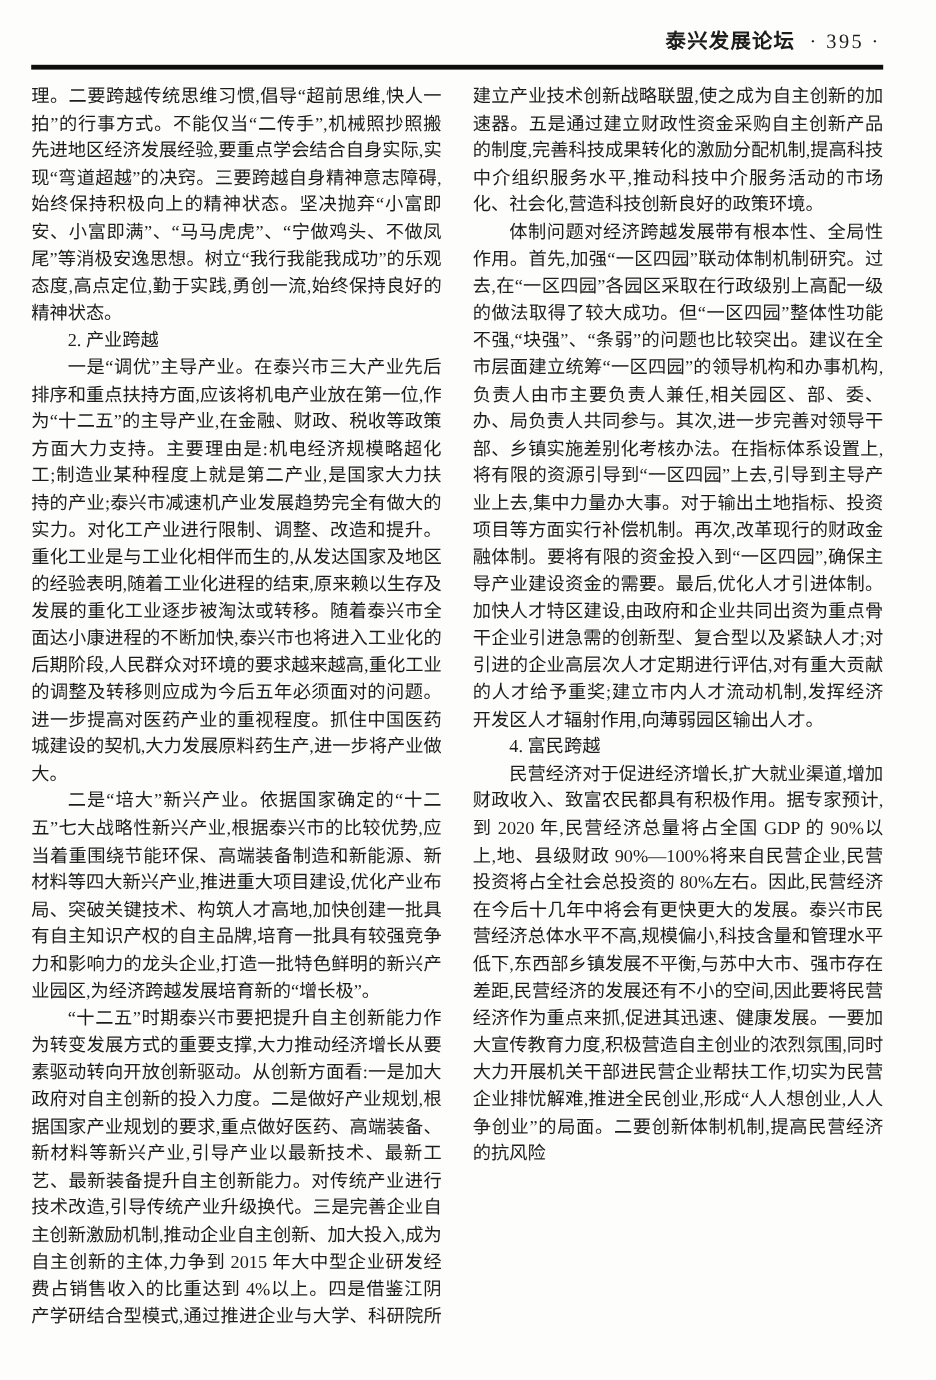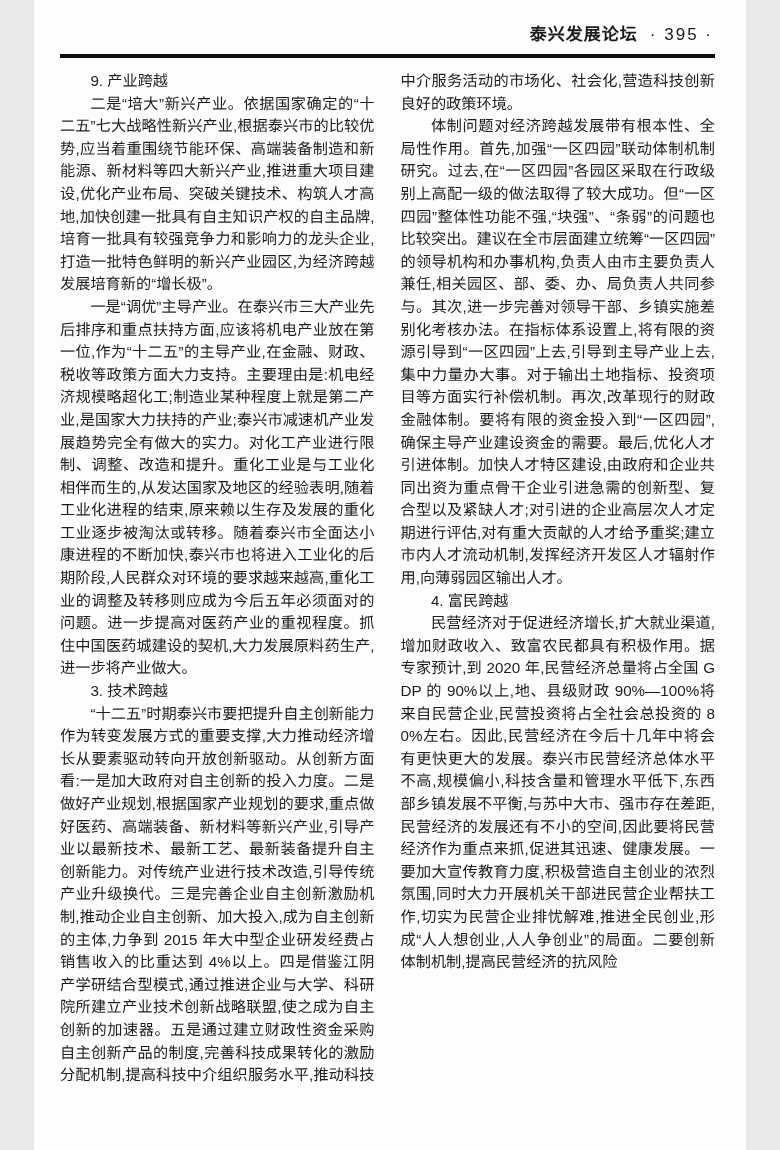--- a/index.html
+++ b/index.html
@@ -2,27 +2,27 @@
 <html lang="zh-CN"><head>
 <meta charset="utf-8">
 <style>
   html, body {
     margin: 0;
     padding: 0;
     background: #e9e9e7;
   }
   .page {
     position: relative;
-    width: 712px;
+    width: 780px;
     height: 1150px;
     margin: 0 auto;
     background: #fdfdfc;
     box-sizing: border-box;
-    padding: 16px 31px 0 26px;
-    font-family: Liberation Sans, sans-serif;
+    padding: 16px 44px 0 26px;
+    font-family: Liberation Serif, serif;
     color: #1c1c1c;
     overflow: hidden;
   }
   .header {
     display: flex;
     justify-content: flex-end;
     align-items: baseline;
     gap: 12px;
     padding: 4px 2px 9px 0;
     font-size: 17px;
@@ -66,22 +66,22 @@
 </head>
 <body>
 
 <div class="page">
   <div class="header">
     <span class="journal-title">泰兴发展论坛</span>
     <span class="page-label">· 395 ·</span>
   </div>
   <hr class="header-rule">
   <div class="columns">
-      <p class="heading">9. 产业跨越</p>
+      <p class="para no-indent">理。二要跨越传统思维习惯,倡导“超前思维,快人一拍”的行事方式。不能仅当“二传手”,机械照抄照搬先进地区经济发展经验,要重点学会结合自身实际,实现“弯道超越”的决窍。三要跨越自身精神意志障碍,始终保持积极向上的精神状态。坚决抛弃“小富即安、小富即满”、“马马虎虎”、“宁做鸡头、不做凤尾”等消极安逸思想。树立“我行我能我成功”的乐观态度,高点定位,勤于实践,勇创一流,始终保持良好的精神状态。</p>
+      <p class="heading">2. 产业跨越</p>
+      <p class="para">一是“调优”主导产业。在泰兴市三大产业先后排序和重点扶持方面,应该将机电产业放在第一位,作为“十二五”的主导产业,在金融、财政、税收等政策方面大力支持。主要理由是:机电经济规模略超化工;制造业某种程度上就是第二产业,是国家大力扶持的产业;泰兴市减速机产业发展趋势完全有做大的实力。对化工产业进行限制、调整、改造和提升。重化工业是与工业化相伴而生的,从发达国家及地区的经验表明,随着工业化进程的结束,原来赖以生存及发展的重化工业逐步被淘汰或转移。随着泰兴市全面达小康进程的不断加快,泰兴市也将进入工业化的后期阶段,人民群众对环境的要求越来越高,重化工业的调整及转移则应成为今后五年必须面对的问题。进一步提高对医药产业的重视程度。抓住中国医药城建设的契机,大力发展原料药生产,进一步将产业做大。</p>
       <p class="para">二是“培大”新兴产业。依据国家确定的“十二五”七大战略性新兴产业,根据泰兴市的比较优势,应当着重围绕节能环保、高端装备制造和新能源、新材料等四大新兴产业,推进重大项目建设,优化产业布局、突破关键技术、构筑人才高地,加快创建一批具有自主知识产权的自主品牌,培育一批具有较强竞争力和影响力的龙头企业,打造一批特色鲜明的新兴产业园区,为经济跨越发展培育新的“增长极”。</p>
-      <p class="para">一是“调优”主导产业。在泰兴市三大产业先后排序和重点扶持方面,应该将机电产业放在第一位,作为“十二五”的主导产业,在金融、财政、税收等政策方面大力支持。主要理由是:机电经济规模略超化工;制造业某种程度上就是第二产业,是国家大力扶持的产业;泰兴市减速机产业发展趋势完全有做大的实力。对化工产业进行限制、调整、改造和提升。重化工业是与工业化相伴而生的,从发达国家及地区的经验表明,随着工业化进程的结束,原来赖以生存及发展的重化工业逐步被淘汰或转移。随着泰兴市全面达小康进程的不断加快,泰兴市也将进入工业化的后期阶段,人民群众对环境的要求越来越高,重化工业的调整及转移则应成为今后五年必须面对的问题。进一步提高对医药产业的重视程度。抓住中国医药城建设的契机,大力发展原料药生产,进一步将产业做大。</p>
-      <p class="heading">3. 技术跨越</p>
       <p class="para">“十二五”时期泰兴市要把提升自主创新能力作为转变发展方式的重要支撑,大力推动经济增长从要素驱动转向开放创新驱动。从创新方面看:一是加大政府对自主创新的投入力度。二是做好产业规划,根据国家产业规划的要求,重点做好医药、高端装备、新材料等新兴产业,引导产业以最新技术、最新工艺、最新装备提升自主创新能力。对传统产业进行技术改造,引导传统产业升级换代。三是完善企业自主创新激励机制,推动企业自主创新、加大投入,成为自主创新的主体,力争到 2015 年大中型企业研发经费占销售收入的比重达到 4%以上。四是借鉴江阴产学研结合型模式,通过推进企业与大学、科研院所建立产业技术创新战略联盟,使之成为自主创新的加速器。五是通过建立财政性资金采购自主创新产品的制度,完善科技成果转化的激励分配机制,提高科技中介组织服务水平,推动科技中介服务活动的市场化、社会化,营造科技创新良好的政策环境。</p>
       <p class="para">体制问题对经济跨越发展带有根本性、全局性作用。首先,加强“一区四园”联动体制机制研究。过去,在“一区四园”各园区采取在行政级别上高配一级的做法取得了较大成功。但“一区四园”整体性功能不强,“块强”、“条弱”的问题也比较突出。建议在全市层面建立统筹“一区四园”的领导机构和办事机构,负责人由市主要负责人兼任,相关园区、部、委、办、局负责人共同参与。其次,进一步完善对领导干部、乡镇实施差别化考核办法。在指标体系设置上,将有限的资源引导到“一区四园”上去,引导到主导产业上去,集中力量办大事。对于输出土地指标、投资项目等方面实行补偿机制。再次,改革现行的财政金融体制。要将有限的资金投入到“一区四园”,确保主导产业建设资金的需要。最后,优化人才引进体制。加快人才特区建设,由政府和企业共同出资为重点骨干企业引进急需的创新型、复合型以及紧缺人才;对引进的企业高层次人才定期进行评估,对有重大贡献的人才给予重奖;建立市内人才流动机制,发挥经济开发区人才辐射作用,向薄弱园区输出人才。</p>
       <p class="heading">4. 富民跨越</p>
       <p class="para">民营经济对于促进经济增长,扩大就业渠道,增加财政收入、致富农民都具有积极作用。据专家预计,到 2020 年,民营经济总量将占全国 GDP 的 90%以上,地、县级财政 90%—100%将来自民营企业,民营投资将占全社会总投资的 80%左右。因此,民营经济在今后十几年中将会有更快更大的发展。泰兴市民营经济总体水平不高,规模偏小,科技含量和管理水平低下,东西部乡镇发展不平衡,与苏中大市、强市存在差距,民营经济的发展还有不小的空间,因此要将民营经济作为重点来抓,促进其迅速、健康发展。一要加大宣传教育力度,积极营造自主创业的浓烈氛围,同时大力开展机关干部进民营企业帮扶工作,切实为民营企业排忧解难,推进全民创业,形成“人人想创业,人人争创业”的局面。二要创新体制机制,提高民营经济的抗风险</p>
     </div>
 </div>
 
 </body></html>

